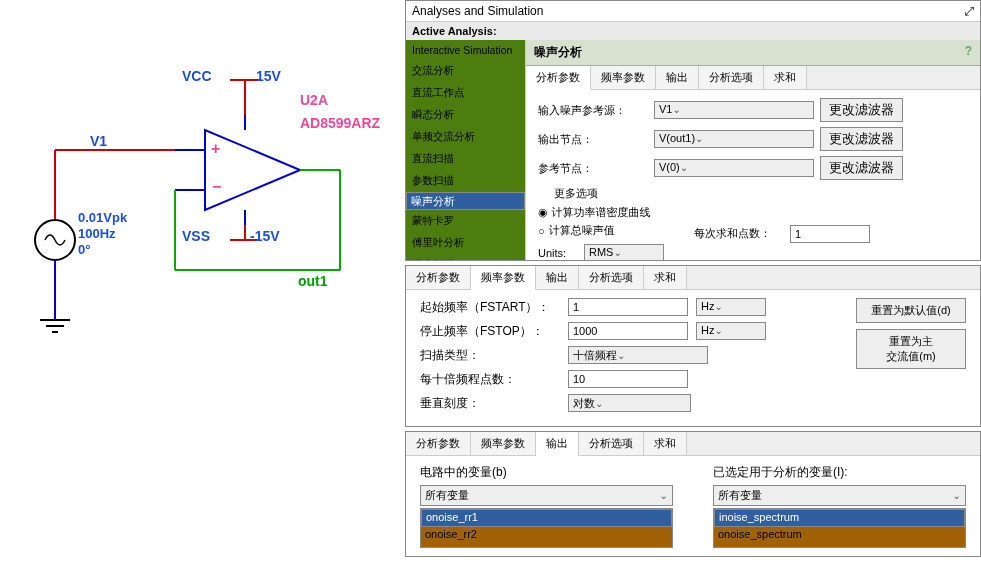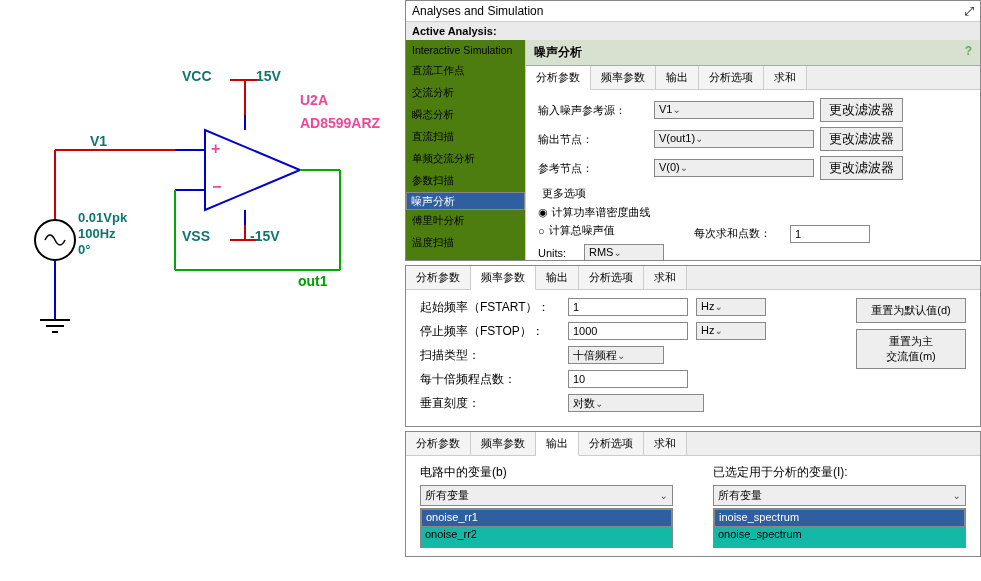--- a/index.html
+++ b/index.html
@@ -3,21 +3,21 @@
 <meta charset="utf-8">
 <style>
   * { box-sizing: border-box; margin: 0; padding: 0; font-family: Arial, "Microsoft YaHei", sans-serif; }
   body { width: 981px; height: 581px; background: #fff; display: flex; font-size: 11px; }
   
   
   .schematic { width: 405px; height: 581px; position: relative; }
   .sch-label { position: absolute; font-size: 14px; font-weight: bold; }
   .blue { color: #ec4899; }
   .green { color: #00a000; }
-  .black { color: #0f766e; }
+  .black { color: #1d4ed8; }
   
   
   .panels { flex: 1; display: flex; flex-direction: column; gap: 4px; }
   .panel { border: 1px solid #888; background: #f4f4f4; }
   
   
   .dlg-title { background: #fff; border-bottom: 1px solid #ccc; padding: 3px 6px; font-size: 12px; display:flex; justify-content:space-between;}
   .dlg-active { background: #eaeaea; padding: 3px 6px; font-weight: bold; font-size: 11px; }
   .dlg-body { display: flex; height: 220px; }
   .side-list { width: 120px; background: #4d7c0f; border-right: 1px solid #ccc; overflow:hidden;}
@@ -28,33 +28,33 @@
   .tabs { display: flex; background: #eee; border-bottom: 1px solid #ccc; text-align: center; }
   .tab { padding: 4px 10px; font-size: 11px; border-right: 1px solid #ccc; background:#f4f4f4;}
   .tab.act { background: #fff; border-bottom:1px solid #fff; margin-bottom:-1px;}
   .form-area { padding: 8px 12px; background:#fff; flex:1; overflow:hidden;}
   .row { display: flex; align-items: center; margin-bottom: 5px; gap:6px;}
   .row label { width: 110px; font-size: 11px; }
   .sel, .txt { border: 1px solid #888; background: #fff; padding: 1px 4px; font-size: 11px; height: 18px; }
   .sel { background: #eee; }
   .btn { border: 1px solid #888; background: #eee; padding: 2px 8px; font-size: 13px; }
   .radio-row { display:flex; align-items:center; gap:4px; font-size:11px; margin-bottom:3px;}
-  .group-label {font-size:11px; margin:6px 4px 4px;}
+  .group-label {font-size:11px; margin:6px 16px 4px;}
   
   
   .mid-form { padding: 8px 14px; background:#fff;}
   .mid-row { display:flex; align-items:center; margin-bottom:6px; gap:8px;}
   .mid-row .lbl { width:140px; font-size:12px;}
   .wide-btn { border:1px solid #888; background:#eee; padding:4px 10px; font-size:11px; text-align:center;}
   
   
   .bot-body { display:flex; padding:8px 14px; gap:40px; background:#fff;}
   .col { flex:1; }
   .col-title { font-size:12px; margin-bottom:4px;}
-  .listbox { border:1px solid #888; background:#14b8a6; height:40px; overflow:hidden;}
+  .listbox { border:1px solid #888; background:#a16207; height:40px; overflow:hidden;}
   .lb-item { padding:1px 4px; font-size:11px;}
   .lb-item.sel { background:#2f5f9f; color:#fff;}
   .combo { border:1px solid #888; background:#eee; padding:2px 4px; font-size:11px; margin-bottom:2px; display:flex; justify-content:space-between; align-items:center;}
   .chev::after{content:"⌄"; font-size:10px; color:#555;}
 </style>
 </head>
 <body>
 
 <div class="schematic">
   <svg width="405" height="420" style="position:absolute;top:60px;left:0">
@@ -106,27 +106,28 @@
 
   <div class="panel">
     <div class="dlg-title">
       <span>Analyses and Simulation</span>
       <span>⤢</span>
     </div>
     <div class="dlg-active">Active Analysis:</div>
     <div class="dlg-body">
       <div class="side-list" id="sidelist">
           <div class="side-item">Interactive Simulation</div>
+          <div class="side-item">交流分析</div>
           <div class="side-item">直流工作点</div>
-          <div class="side-item">交流分析</div>
           <div class="side-item">瞬态分析</div>
+          <div class="side-item">单频交流分析</div>
           <div class="side-item">直流扫描</div>
-          <div class="side-item">单频交流分析</div>
           <div class="side-item">参数扫描</div>
           <div class="side-item sel">噪声分析</div>
+          <div class="side-item">蒙特卡罗</div>
           <div class="side-item">傅里叶分析</div>
           <div class="side-item">温度扫描</div>
         </div>
       <div class="main-area">
         <div class="pane-title">
           <span>噪声分析</span>
           <span style="color:#6a6;font-weight:bold">?</span>
         </div>
         <div class="tabs" id="tabs1">
             <div class="tab act">分析参数</div>
@@ -192,29 +193,29 @@
           <input class="txt" style="width: 120px;" value="1">
           <div class="sel chev" style="width:70px"><span>Hz</span></div>
         </div>
         <div class="mid-row">
           <span class="lbl">停止频率（FSTOP）：</span>
           <input class="txt" style="width: 120px;" value="1000">
           <div class="sel chev" style="width:70px"><span>Hz</span></div>
         </div>
         <div class="mid-row">
           <span class="lbl">扫描类型：</span>
-          <div class="sel chev" style="width:96px"><span>十倍频程</span></div>
+          <div class="sel chev" style="width:140px"><span>十倍频程</span></div>
         </div>
         <div class="mid-row">
           <span class="lbl">每十倍频程点数：</span>
           <input class="txt" style="width: 120px;" value="10">
         </div>
         <div class="mid-row">
           <span class="lbl">垂直刻度：</span>
-          <div class="sel chev" style="width:136px"><span>对数</span></div>
+          <div class="sel chev" style="width:123px"><span>对数</span></div>
         </div>
       </div>
       <div style="display:flex;flex-direction:column;gap:6px;width:110px">
         <button class="wide-btn">重置为默认值(d)</button>
         <button class="wide-btn" style="white-space:pre-line">重置为主
 交流值(m)</button>
       </div>
     </div>
   </div>
 

